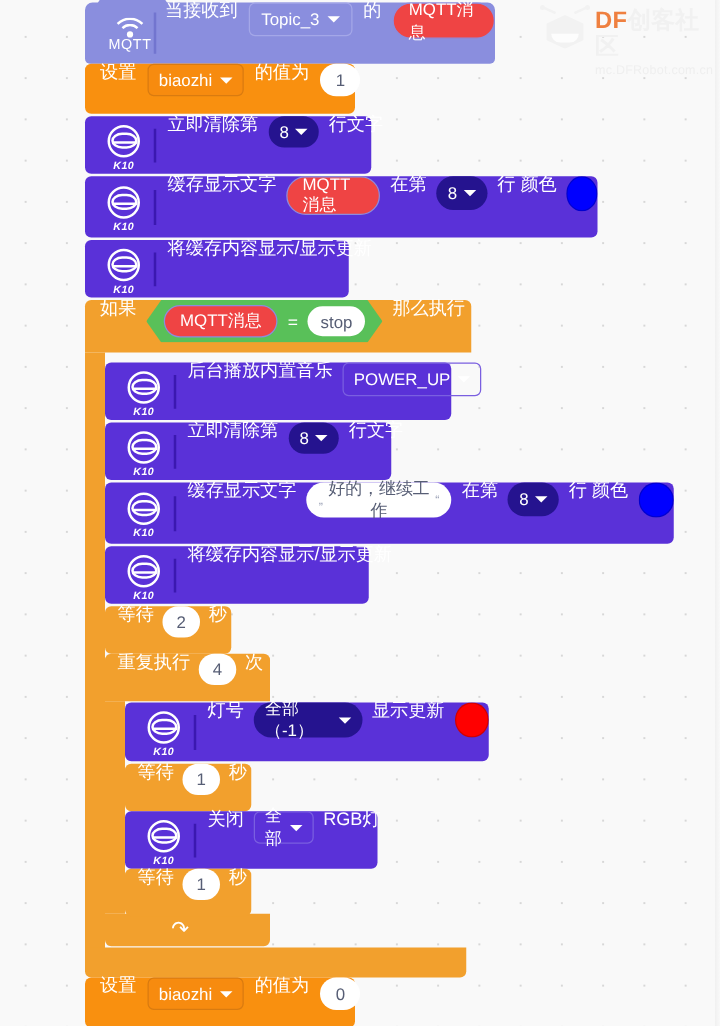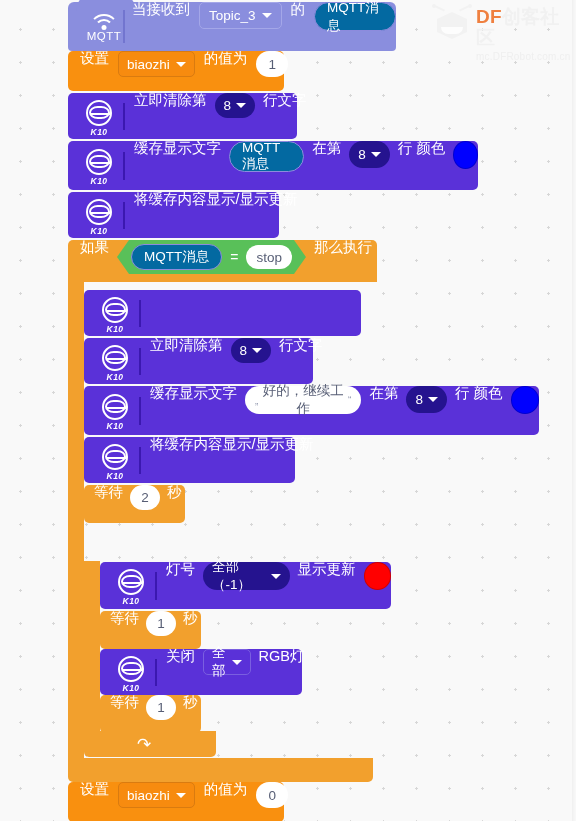--- a/index.html
+++ b/index.html
@@ -125,21 +125,21 @@
     background: #f78b0f; border: 1.3px solid #d97b10; border-radius: 5px; color: #fff;
     font-size: 13.5px; display: flex; align-items: center; justify-content: center; gap: 6px; padding: 0 8px;
   }
   .fld-drop-hat {
     border: 1.5px solid #a4a7e8; border-radius: 5px; color: #fff; font-size: 13.5px;
     display: flex; align-items: center; justify-content: center; gap: 6px; padding: 0 9px;
   }
   .caret { width: 0; height: 0; border-left: 5px solid transparent; border-right: 5px solid transparent;
     border-top: 5.5px solid #fff; flex: none; }
   .reporter-lav {
-    background: #0369a1; border: 1.3px solid #8d8bdd; border-radius: 16px; color: #fff;
+    background: #ef4444; border: 1.3px solid #8d8bdd; border-radius: 16px; color: #fff;
     font-size: 13.5px; display: flex; align-items: center; justify-content: center; padding: 0 12px;
   }
   .swatch { border-radius: 50%; border: 1px solid rgba(0,0,0,0.18); }
 
   .row { display: flex; align-items: flex-start; position: absolute; }
 
   
   .hexop {
     background: #59c059;
     clip-path: polygon(12px 0, calc(100% - 12px) 0, 100% 50%, calc(100% - 12px) 100%, 12px 100%, 0 50%);
@@ -274,20 +274,27 @@
   <div class="blk orange" style="left:68px; top:282px; width:16px; height:490px;"></div>
 
   <div class="blk orange" style="left:68px; top:758px; width:305px; height:24px; border-radius:0 0 5px 5px;"></div>
 
   <div class="blk stack purple" style="left:84px; top:290px; width:277px; height:46px;">
     <div class="k10">
       <div class="ring"></div>
       <div class="k10t">K10</div>
     </div>
     <div class="divline" style="top:10px; height:27px;"></div>
+    <div class="row" style="left:66px; top:0; height:46px; gap:8px;">
+      <span class="label">后台播放内置音乐</span>
+      <span class="fld-drop-outl" style="height:27px;">
+        <span>POWER_UP</span>
+        <span class="caret"></span>
+      </span>
+    </div>
   </div>
 
   <div class="blk stack purple" style="left:84px; top:338px; width:229px; height:46px;">
     <div class="k10">
       <div class="ring"></div>
       <div class="k10t">K10</div>
     </div>
     <div class="divline" style="top:10px; height:27px;"></div>
     <div class="row" style="left:66px; top:0; height:46px; gap:8px;">
       <span class="label">立即清除第</span>
@@ -336,20 +343,29 @@
   <div class="blk stack orange" style="left:84px; top:485px; width:101px; height:38px;">
     <div class="row" style="left:10px; top:0; height:38px; gap:7px;">
       <span class="label">等待</span>
       <span class="fld-num" style="width:30px; height:25px;">
         <span>2</span>
       </span>
       <span class="label">秒</span>
     </div>
   </div>
 
+  <div class="blk orange" style="left:84px; top:523px; width:132px; height:38px; border-radius:5px 5px 0 0;">
+    <div class="row" style="left:10px; top:0; height:38px; gap:7px;">
+      <span class="label">重复执行</span>
+      <span class="fld-num" style="width:30px; height:25px;">
+        <span>4</span>
+      </span>
+      <span class="label">次</span>
+    </div>
+  </div>
   <div class="blk orange" style="left:84px; top:561px; width:16px; height:170px;"></div>
   <div class="blk orange" style="left:84px; top:731px; width:132px; height:26px; border-radius:0 0 5px 5px;">
     <span class="loop-arrow" style="left:53px; top:3px;">↷</span>
   </div>
 
   <div class="blk stack purple" style="left:100px; top:562px; width:291px; height:47px;">
     <div class="k10">
       <div class="ring"></div>
       <div class="k10t">K10</div>
     </div>

